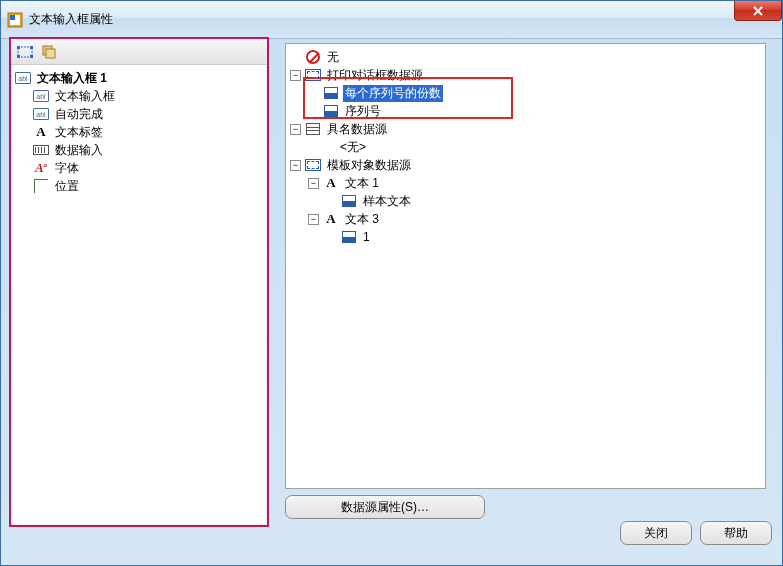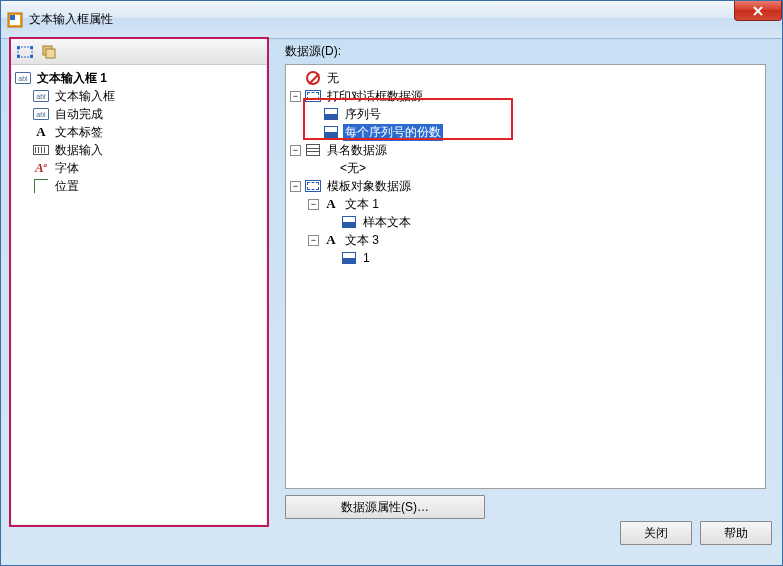--- a/index.html
+++ b/index.html
@@ -145,21 +145,21 @@
   }
   .highlight-box {
     position: absolute;
     border: 2px solid #e02424;
     pointer-events: none;
   }
 
   .btn {
     background: linear-gradient(to bottom, #f5f5f5, #e1e1e1);
     border: 1px solid #8a8a8a;
-    border-radius: 1px;
+    border-radius: 7px;
     height: 24px;
     padding: 0 14px;
     font-size: 12px;
     font-family: inherit;
     cursor: pointer;
     min-width: 72px;
   }
   .ds-prop-row {
     margin-top: 6px;
   }
@@ -296,21 +296,20 @@
               <span class="node-label">位置</span>
             </div>
               </li>
           </ul>
         </li>
       </ul>
     </div>
   </div>
 
   <div class="right-panel">
-    <div class="ds-label">数据源(D):</div>
     <div class="ds-tree-wrap">
       <ul class="tree">
         <li>
             <div class="row">
           <span class="spacer-exp"></span>
           <span class="node-icon">
                 <span class="ico-no"></span>
               </span>
           <span class="node-label">无</span>
         </div>
@@ -324,30 +323,30 @@
               </span>
             <span class="node-label">打印对话框数据源</span>
           </div>
           <ul>
             <li>
                 <div class="row">
               <span class="spacer-exp"></span>
               <span class="node-icon">
                     <span class="ico-dbfield"></span>
                   </span>
+              <span class="node-label selected-right">每个序列号的份数</span>
+            </div>
+              </li>
+            <li>
+                <div class="row">
+              <span class="spacer-exp"></span>
+              <span class="node-icon">
+                    <span class="ico-dbfield"></span>
+                  </span>
               <span class="node-label">序列号</span>
-            </div>
-              </li>
-            <li>
-                <div class="row">
-              <span class="spacer-exp"></span>
-              <span class="node-icon">
-                    <span class="ico-dbfield"></span>
-                  </span>
-              <span class="node-label selected-right">每个序列号的份数</span>
             </div>
               </li>
           </ul>
         </li>
 
         <li>
           <div class="row">
             <span class="expander">−</span>
             <span class="node-icon">
                 <span class="ico-group">

